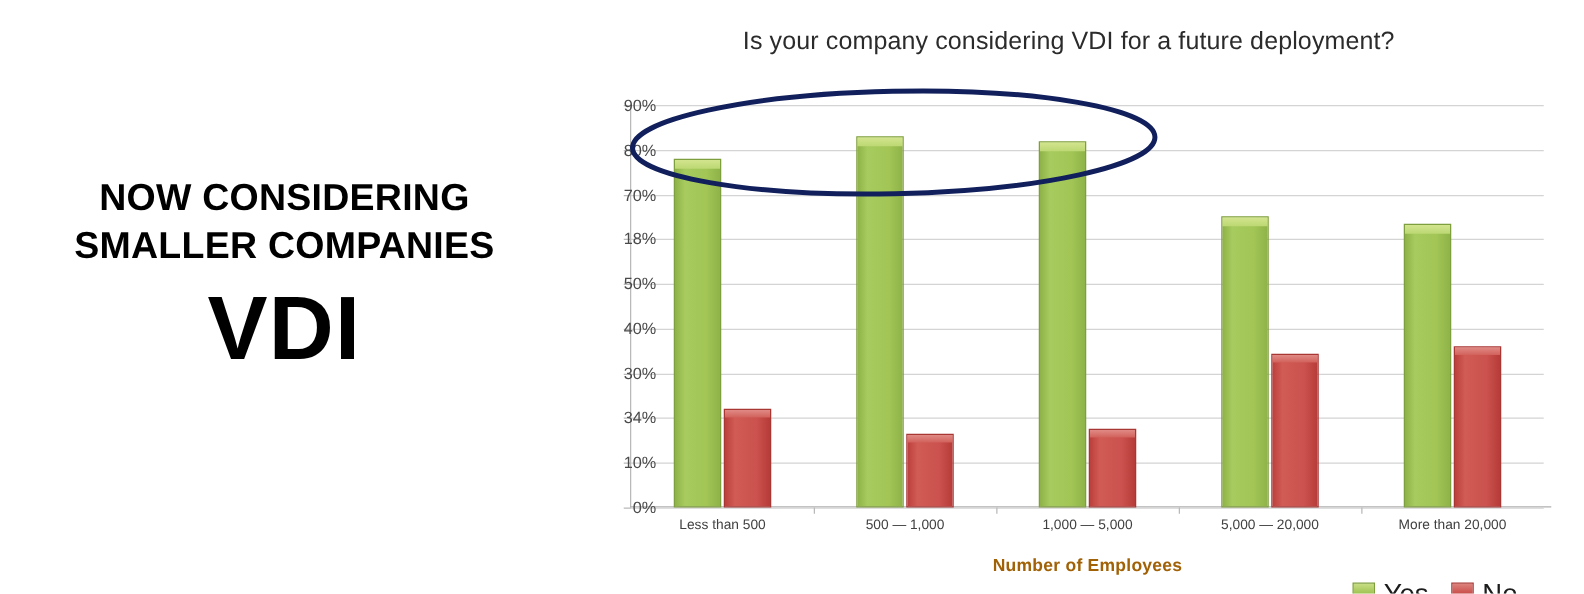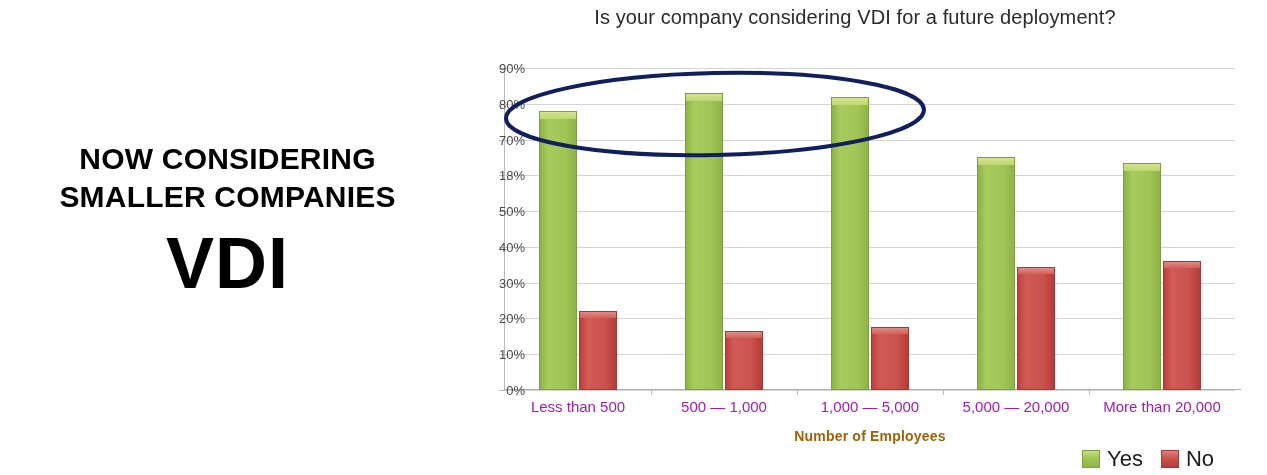--- a/index.html
+++ b/index.html
@@ -45,21 +45,21 @@
     line-height: 82px;
     letter-spacing: 1px;
     color: #000000;
     margin-top: 6px;
   }
 
   
   .chart-wrap {
     position: absolute;
     left: 455px;
-    top: 0px;
+    top: 16px;
     width: 812px;
     height: 395px;
   }
 
   .chart-title {
     position: absolute;
     left: 0px;
     top: 6px;
     width: 800px;
     text-align: center;
@@ -160,22 +160,22 @@
     height: 6px;
     background: linear-gradient(to bottom, #e08a85 0%, #d2615b 100%);
   }
 
   .xtick-label {
     position: absolute;
     top: 398px;
     width: 150px;
     text-align: center;
     font-family: "Liberation Sans", sans-serif;
-    font-size: 15px;
-    color: #a21caf;
+    font-size: 11px;
+    color: #404040;
     white-space: nowrap;
   }
 
   .xaxis-title {
     position: absolute;
     left: 50px;
     top: 428px;
     width: 730px;
     text-align: center;
     font-family: "Liberation Sans", sans-serif;
@@ -298,21 +298,21 @@
         <div class="xtick-label" style="left: 48px;">Less than 500</div>
         <div class="xtick-label" style="left: 194px;">500 — 1,000</div>
         <div class="xtick-label" style="left: 340px;">1,000 — 5,000</div>
         <div class="xtick-label" style="left: 486px;">5,000 — 20,000</div>
         <div class="xtick-label" style="left: 632px;">More than 20,000</div>
       </div>
 
     <div id="ylabels">
         <div class="ytick-label" style="top: 390px;">0%</div>
         <div class="ytick-label" style="top: 354.222px;">10%</div>
-        <div class="ytick-label" style="top: 318.444px;">20%</div>
+        <div class="ytick-label" style="top: 318.444px;">34%</div>
         <div class="ytick-label" style="top: 282.667px;">30%</div>
         <div class="ytick-label" style="top: 246.889px;">40%</div>
         <div class="ytick-label" style="top: 211.111px;">50%</div>
         <div class="ytick-label" style="top: 175.333px;">18%</div>
         <div class="ytick-label" style="top: 139.556px;">70%</div>
         <div class="ytick-label" style="top: 103.778px;">80%</div>
         <div class="ytick-label" style="top: 68px;">90%</div>
       </div>
 
     <div class="xaxis-title">Number of Employees</div>

